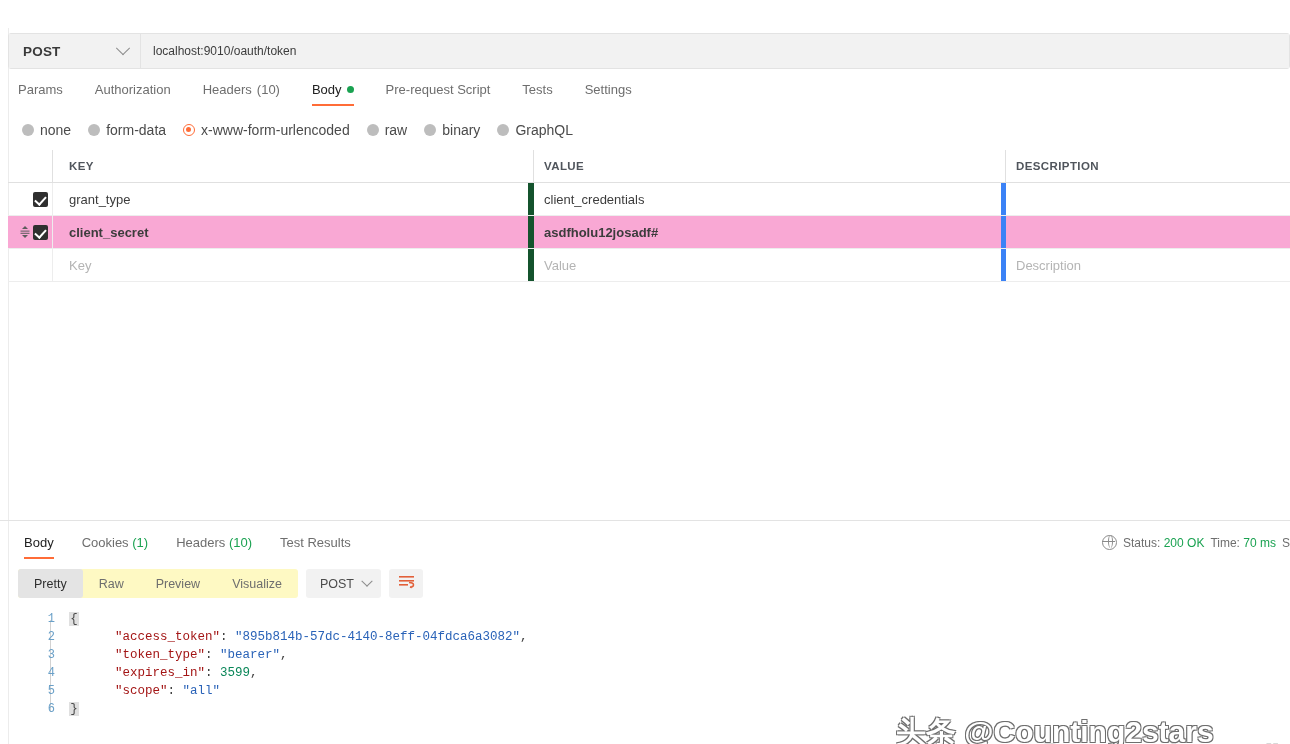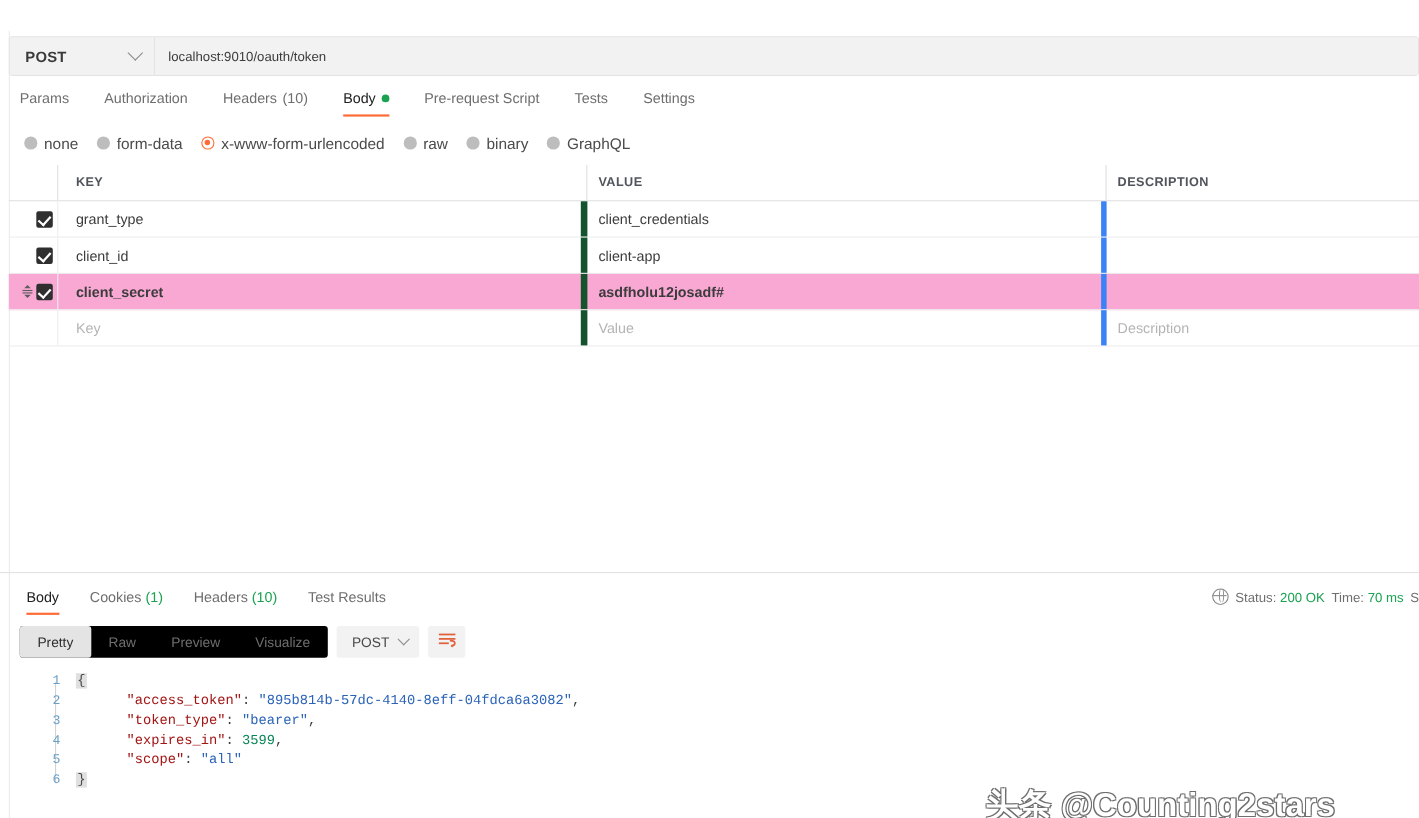--- a/index.html
+++ b/index.html
@@ -241,21 +241,21 @@
     border-top: 1.3px solid #8a8a8a;
   }
 
   
   .viewbar {
     position: absolute; left: 18px; top: 541px;
     display: flex; align-items: center; gap: 8px;
   }
   .segbox {
     display: flex; align-items: stretch;
-    background: #000000;
+    background: #fef9c3;
     border-radius: 3px;
     height: 29px;
   }
   .seg {
     display: flex; align-items: center;
     padding: 0 16px;
     font-size: 12.5px; color: #6e6e6e;
     cursor: pointer; border-radius: 3px;
   }
   .seg.active { background: #e4e4e4; color: #2e2e2e; }
@@ -431,34 +431,20 @@
         <span>grant_type</span>
       </div>
       <div class="c-val">
         <span>client_credentials</span>
       </div>
       <div class="c-desc">
         <span></span>
       </div>
     </div>
 
-    <div class="kvrow">
-      <div class="c-handle">
-        <span class="cbox"></span>
-      </div>
-      <div class="c-key">
-        <span>client_id</span>
-      </div>
-      <div class="c-val">
-        <span>client-app</span>
-      </div>
-      <div class="c-desc">
-        <span></span>
-      </div>
-    </div>
 
     <div class="kvrow hover">
       <div class="c-handle">
         <span class="drag-h">
           <svg width="12" height="14" viewBox="0 0 12 14">
             <path d="M6 1 L9 4 L3 4 Z" fill="#5c5c5c"></path>
             <rect x="1.5" y="5.6" width="9" height="1" fill="#5c5c5c"></rect>
             <rect x="1.5" y="7.8" width="9" height="1" fill="#5c5c5c"></rect>
             <path d="M6 13 L9 10 L3 10 Z" fill="#5c5c5c"></path>
           </svg>

